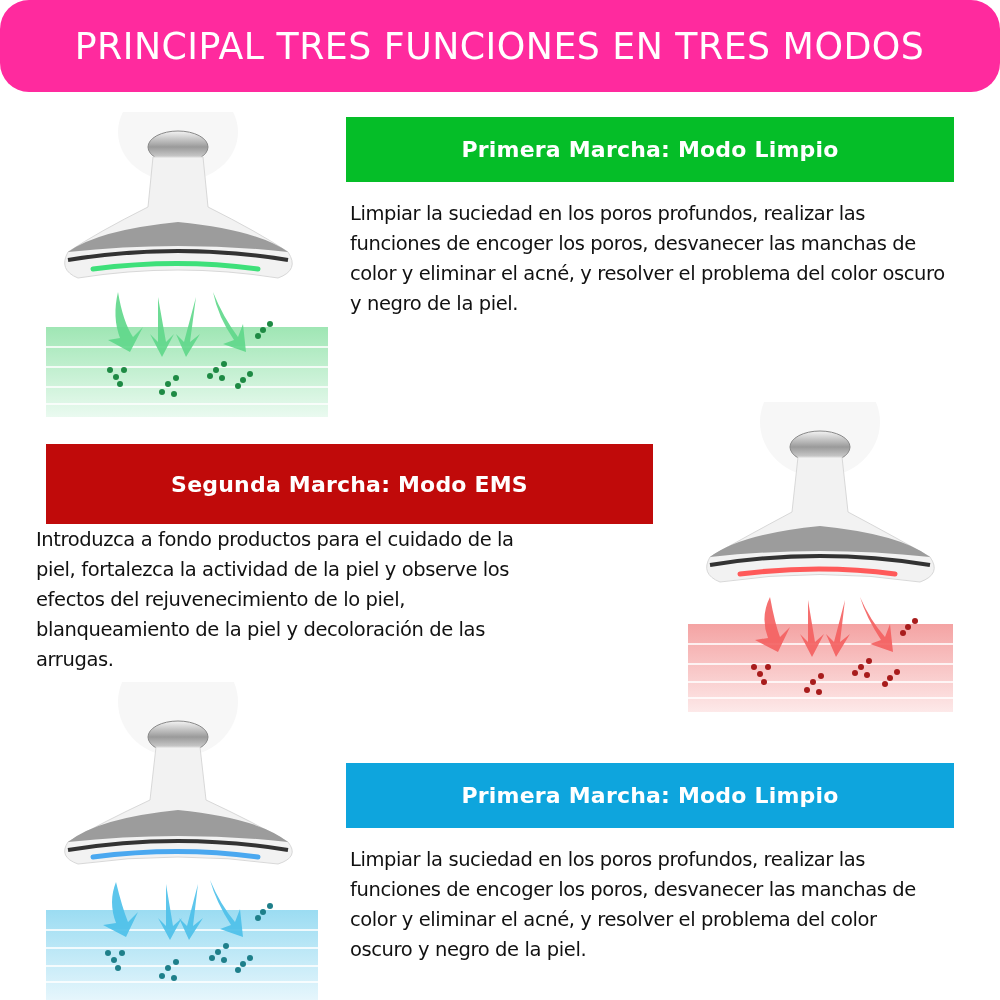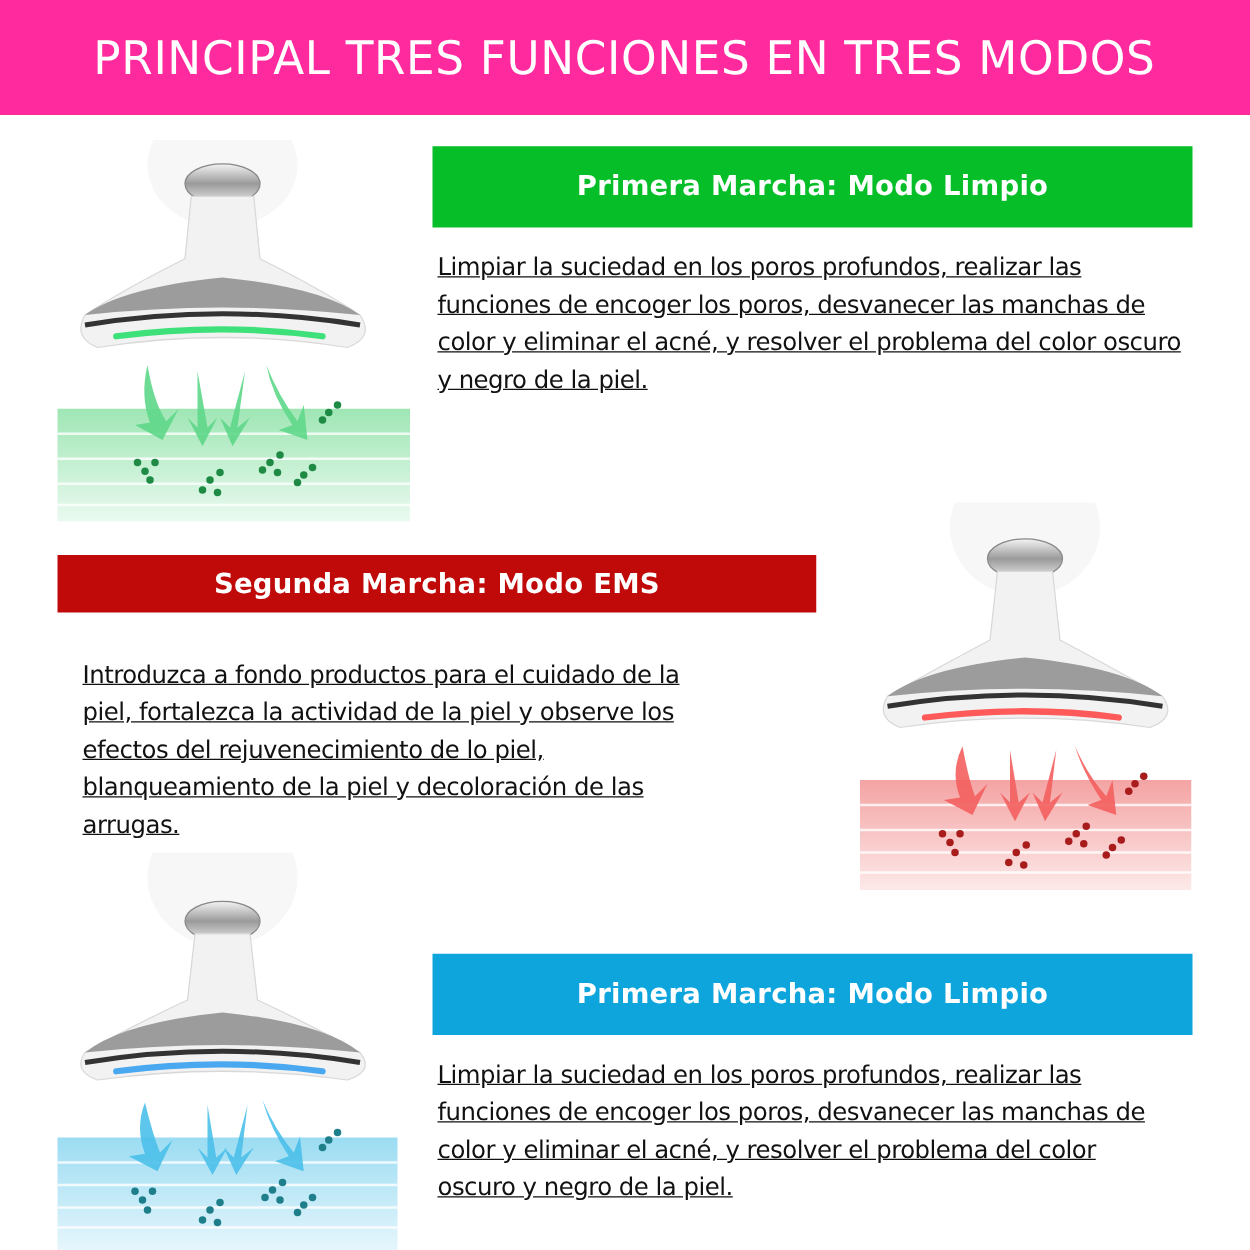--- a/index.html
+++ b/index.html
@@ -1,35 +1,35 @@
 <!DOCTYPE html>
 <html><head>
 <meta charset="utf-8">
 <style>
   * { box-sizing: border-box; margin: 0; padding: 0; }
   html, body { width: 1000px; height: 1000px; background: #ffffff; overflow: hidden; }
   body { position: relative; font-family: "DejaVu Sans", sans-serif; color: #111; }
 
   .top-banner {
     position: absolute; left: 0; top: 0; width: 1000px; height: 92px;
-    background: #ff2a9e; display: flex; align-items: center; justify-content: center;
+    background: #ff2a9e; display: flex; align-items: center; justify-content: center; border-radius: 29px;
   }
   .top-banner h1 {
     color: #fff; font-family: "DejaVu Sans", sans-serif; font-weight: normal;
     font-size: 37px; letter-spacing: 0.5px; transform: scaleX(0.98); white-space: nowrap;
   }
 
   .mode-header {
     position: absolute; display: flex; align-items: center; justify-content: center;
     color: #fff; font-family: "DejaVu Sans", sans-serif; font-weight: bold;
     font-size: 22px; white-space: nowrap; letter-spacing: 0.2px;
   }
   .mode-desc {
     position: absolute; font-family: "DejaVu Sans", sans-serif; font-size: 19.5px;
-    line-height: 30px; color: #111; letter-spacing: -0.4px; text-decoration: underline;
+    line-height: 30px; color: #111; letter-spacing: -0.4px;
   }
 
   .illus { position: absolute; }
   .illus svg { display: block; }
 </style>
 </head>
 <body>
 
 <div class="top-banner">
   <h1>PRINCIPAL TRES FUNCIONES EN TRES MODOS</h1>
@@ -88,24 +88,24 @@
       <circle cx="205" cy="268" r="3"></circle>
         <circle cx="212" cy="262" r="3"></circle>
         <circle cx="200" cy="274" r="3"></circle>
       <circle cx="225" cy="218" r="3"></circle>
         <circle cx="232" cy="212" r="3"></circle>
         <circle cx="220" cy="224" r="3"></circle>
     </g>
   </svg>
 </div>
 
-<div class="mode-header" style="left:46px; top:444px; width:607px; height:46px; background:#c00a0a;">
+<div class="mode-header" style="left:46px; top:444px; width:607px; height:80px; background:#c00a0a;">
   <span>Segunda Marcha: Modo EMS</span>
 </div>
-<p class="mode-desc" style="left:66px; top:525px; width:510px;">Introduzca a fondo productos para el cuidado de la piel, fortalezca la actividad de la piel y observe los efectos del rejuvenecimiento de lo piel, blanqueamiento de la piel y decoloración de las arrugas.</p>
+<p class="mode-desc" style="left:36px; top:525px; width:510px;">Introduzca a fondo productos para el cuidado de la piel, fortalezca la actividad de la piel y observe los efectos del rejuvenecimiento de lo piel, blanqueamiento de la piel y decoloración de las arrugas.</p>
 
 <div class="illus" style="left:680px; top:402px;">
   <svg width="290" height="315" viewBox="0 0 290 315">
     <defs>
       <linearGradient id="metalR" x1="0" y1="0" x2="0" y2="1">
         <stop offset="0" stop-color="#f4f4f4"></stop>
           <stop offset="0.5" stop-color="#9a9a9a"></stop>
           <stop offset="1" stop-color="#e8e8e8"></stop>
       </linearGradient>
       <linearGradient id="skinR" x1="0" y1="0" x2="0" y2="1">

